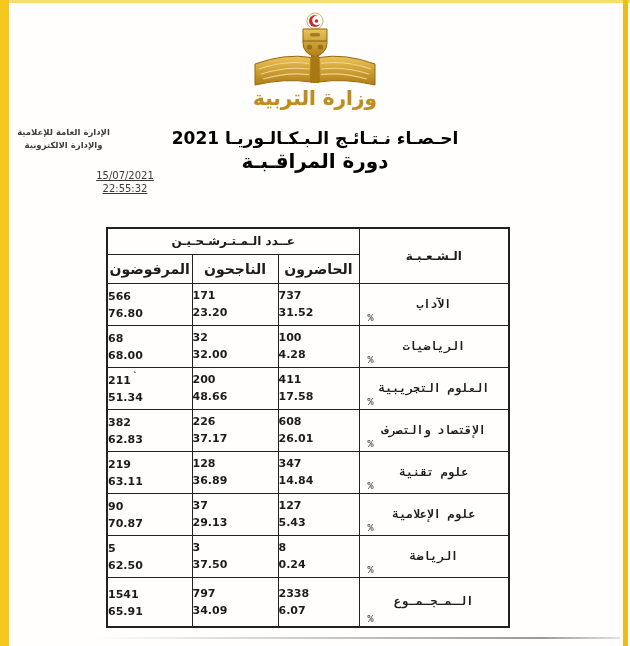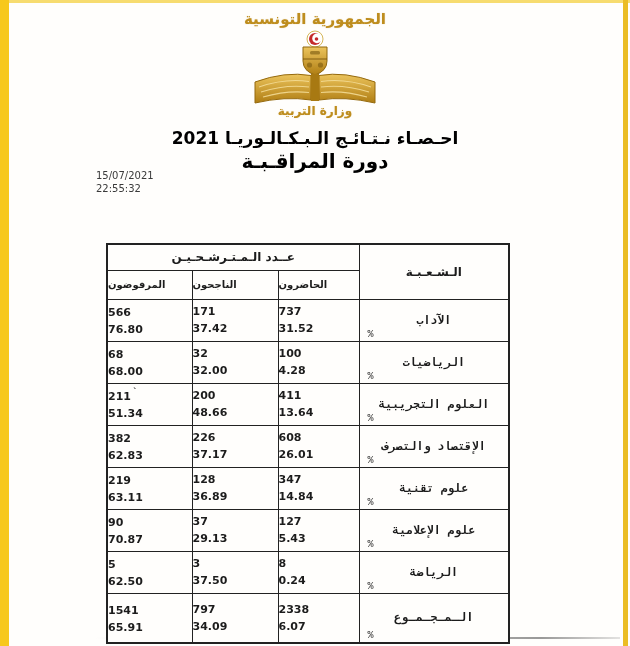--- a/index.html
+++ b/index.html
@@ -18,43 +18,43 @@
   
   .admin-block { position:absolute; color:#3c3c3c; font-size:8.5px; font-weight:bold; text-align:center; line-height:1.5; }
   .admin-1 { top:101px; left:12px; width:97px; }
   .admin-2 { top:126px; left:16px; width:95px; }
 
   
   .emblem { position:absolute; top:10px; left:0; width:100%; text-align:center; }
   .calligraphy { font-size:15px; font-weight:bold; color:var(--emblem_gold,#BE8D1E);
                  letter-spacing:1px; text-shadow:0 0 1px rgba(190,141,30,.5); }
   .emblem svg { display:block; margin:2px auto 0; }
-  .ministry { font-size:12px; font-weight:bold; color:var(--emblem_gold,#BE8D1E);
+  .ministry { font-size:20px; font-weight:bold; color:var(--emblem_gold,#BE8D1E);
               margin-top:-2px; text-shadow:0 0 1px rgba(190,141,30,.45); }
 
   
   .title-block { position:absolute; top:128px; left:0; width:100%; text-align:center; color:#000000; }
   .title-line1 { font-size:17px; font-weight:bold; letter-spacing:.5px; }
   .title-line2 { font-size:20px; font-weight:bold; margin-top:1px; }
 
   
-  .datetime { position:absolute; top:170px; left:96px; width:58px; text-align:left;
-              font-size:10px; color:#3a3a3a; line-height:1.25; }
+  .datetime { position:absolute; top:170px; left:96px; width:58px; text-align:center;
+              font-size:10px; color:#3a3a3a; line-height:1.25;text-decoration:underline; }
 
   
   .section-label { position:absolute; top:200px; left:95px; font-size:12px; font-weight:bold;
                    color:#111; text-decoration:underline; }
 
   
-  .table-wrap { position:absolute; top:243px; left:106px; }
+  .table-wrap { position:absolute; top:227px; left:106px; }
   table.results { border-collapse:collapse; table-layout:fixed; width:402px;
                   border:2px solid var(--table_border,#1f1f1f); background:#fffefc; }
   table.results td, table.results th { border:1.6px solid var(--table_border,#222); color:#1c1c1c; }
   tr.group-row th   { height:26px; font-size:12px;   font-weight:bold; text-align:center; }
-  tr.subhead-row th { height:29px; font-size:10px; font-weight:bold; text-align:left; }
+  tr.subhead-row th { height:29px; font-size:14px; font-weight:bold; text-align:center; }
   th.branch-head    { font-size:12px; font-weight:bold; text-align:center; }
   td.num-cell { height:42px; vertical-align:middle;
                 font-weight:bold; font-size:11px; line-height:1.55; padding:2px 0; }
   tr.total-row td.num-cell, tr.total-row td.branch-cell { height:50px; }
   td.branch-cell { height:42px; padding:0;font-family:Liberation Mono, monospace; }
   .branch-wrap { position:relative; display:flex; align-items:center; justify-content:center;
                  height:100%; min-height:38px; }
   .branch-name { font-size:11.5px; font-weight:bold; }
   tr.total-row .branch-name { font-size:12px; letter-spacing:1px; }
   .pct-symbol { position:absolute; left:8px; bottom:1px; font-size:10px; color:#2a2a2a; }
@@ -62,23 +62,26 @@
 </style>
 </head>
 <body>
 
 <div class="page" style="--border_yellow_left: #F7C81C; --border_yellow_right: #EBBD25; --border_yellow_top: #F7DC6F; --emblem_gold: #BE8D1E; --emblem_gold_light: #E8C45C; --crest_red: #C42B2B; --table_border: #222222;">
   <div class="edge-top"></div>
   <div class="edge-left"></div>
   <div class="edge-right"></div>
   <div class="scan-smudge"></div>
 
+  <div class="admin-block admin-2" dir="rtl">
+    <div>الإدارة العامة للإعلامية</div>
+    <div>والإدارة الالكترونية</div>
+  </div>
 
   <div class="emblem">
-    <div class="calligraphy" dir="rtl">الجمهورية التونسية</div>
     <svg width="132" height="76" viewBox="0 0 132 76">
       <defs>
         <linearGradient id="goldg" x1="0" y1="0" x2="0" y2="1">
           <stop offset="0" stop-color="#ECC45C"></stop>
             <stop offset="1" stop-color="#AF7D13"></stop>
         </linearGradient>
       </defs>
 
       <circle cx="66" cy="9" r="8" fill="#fff" stroke="#C9A22C" stroke-width="0.8"></circle>
       <circle cx="66" cy="9" r="6" fill="#C42B2B"></circle>
@@ -131,21 +134,21 @@
         </tr>
       </thead>
       <tbody id="results-tbody">
   <tr>
     <td class="num-cell">
       <div class="count"><span>566</span><span class="stray-mark"></span></div>
       <div class="pct">76.80</div>
     </td>
     <td class="num-cell">
       <div class="count">171</div>
-      <div class="pct">37.42</div>
+      <div class="pct">23.20</div>
     </td>
     <td class="num-cell">
       <div class="count">737</div>
       <div class="pct">31.52</div>
     </td>
     <td class="branch-cell">
       <div class="branch-wrap" dir="rtl">
         <span class="branch-name">الآداب</span>
         <span class="pct-symbol">%</span>
       </div>
@@ -177,21 +180,21 @@
     <td class="num-cell">
       <div class="count"><span>211</span><span class="stray-mark">`</span></div>
       <div class="pct">51.34</div>
     </td>
     <td class="num-cell">
       <div class="count">200</div>
       <div class="pct">48.66</div>
     </td>
     <td class="num-cell">
       <div class="count">411</div>
-      <div class="pct">13.64</div>
+      <div class="pct">17.58</div>
     </td>
     <td class="branch-cell">
       <div class="branch-wrap" dir="rtl">
         <span class="branch-name">العلوم التجريبية</span>
         <span class="pct-symbol">%</span>
       </div>
     </td>
   </tr>
 
   <tr>

